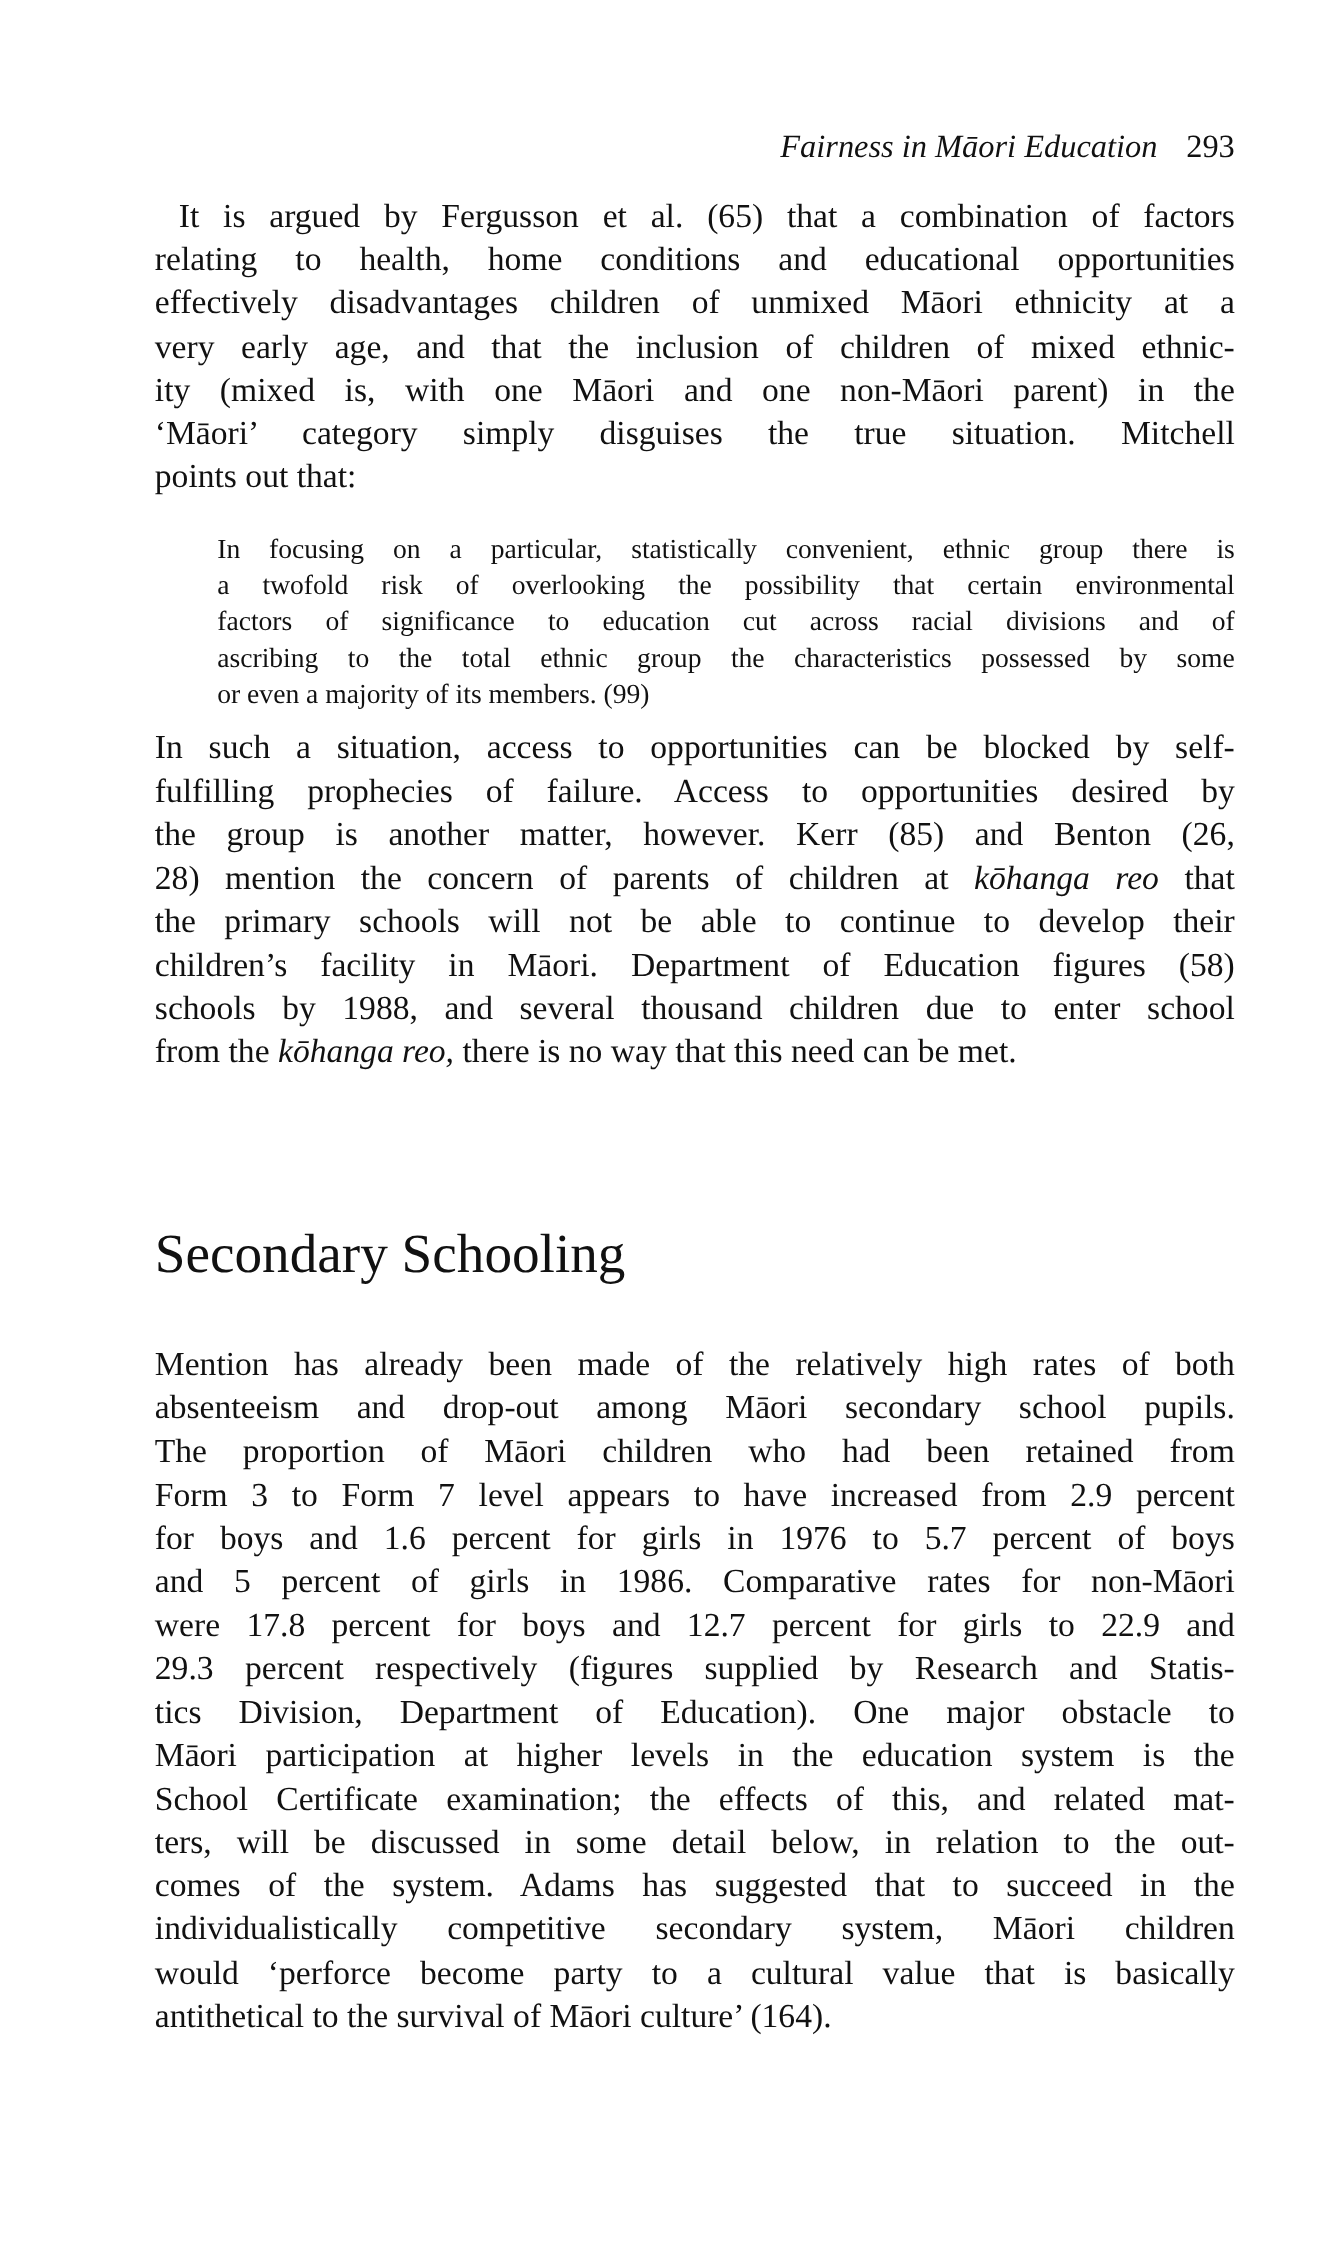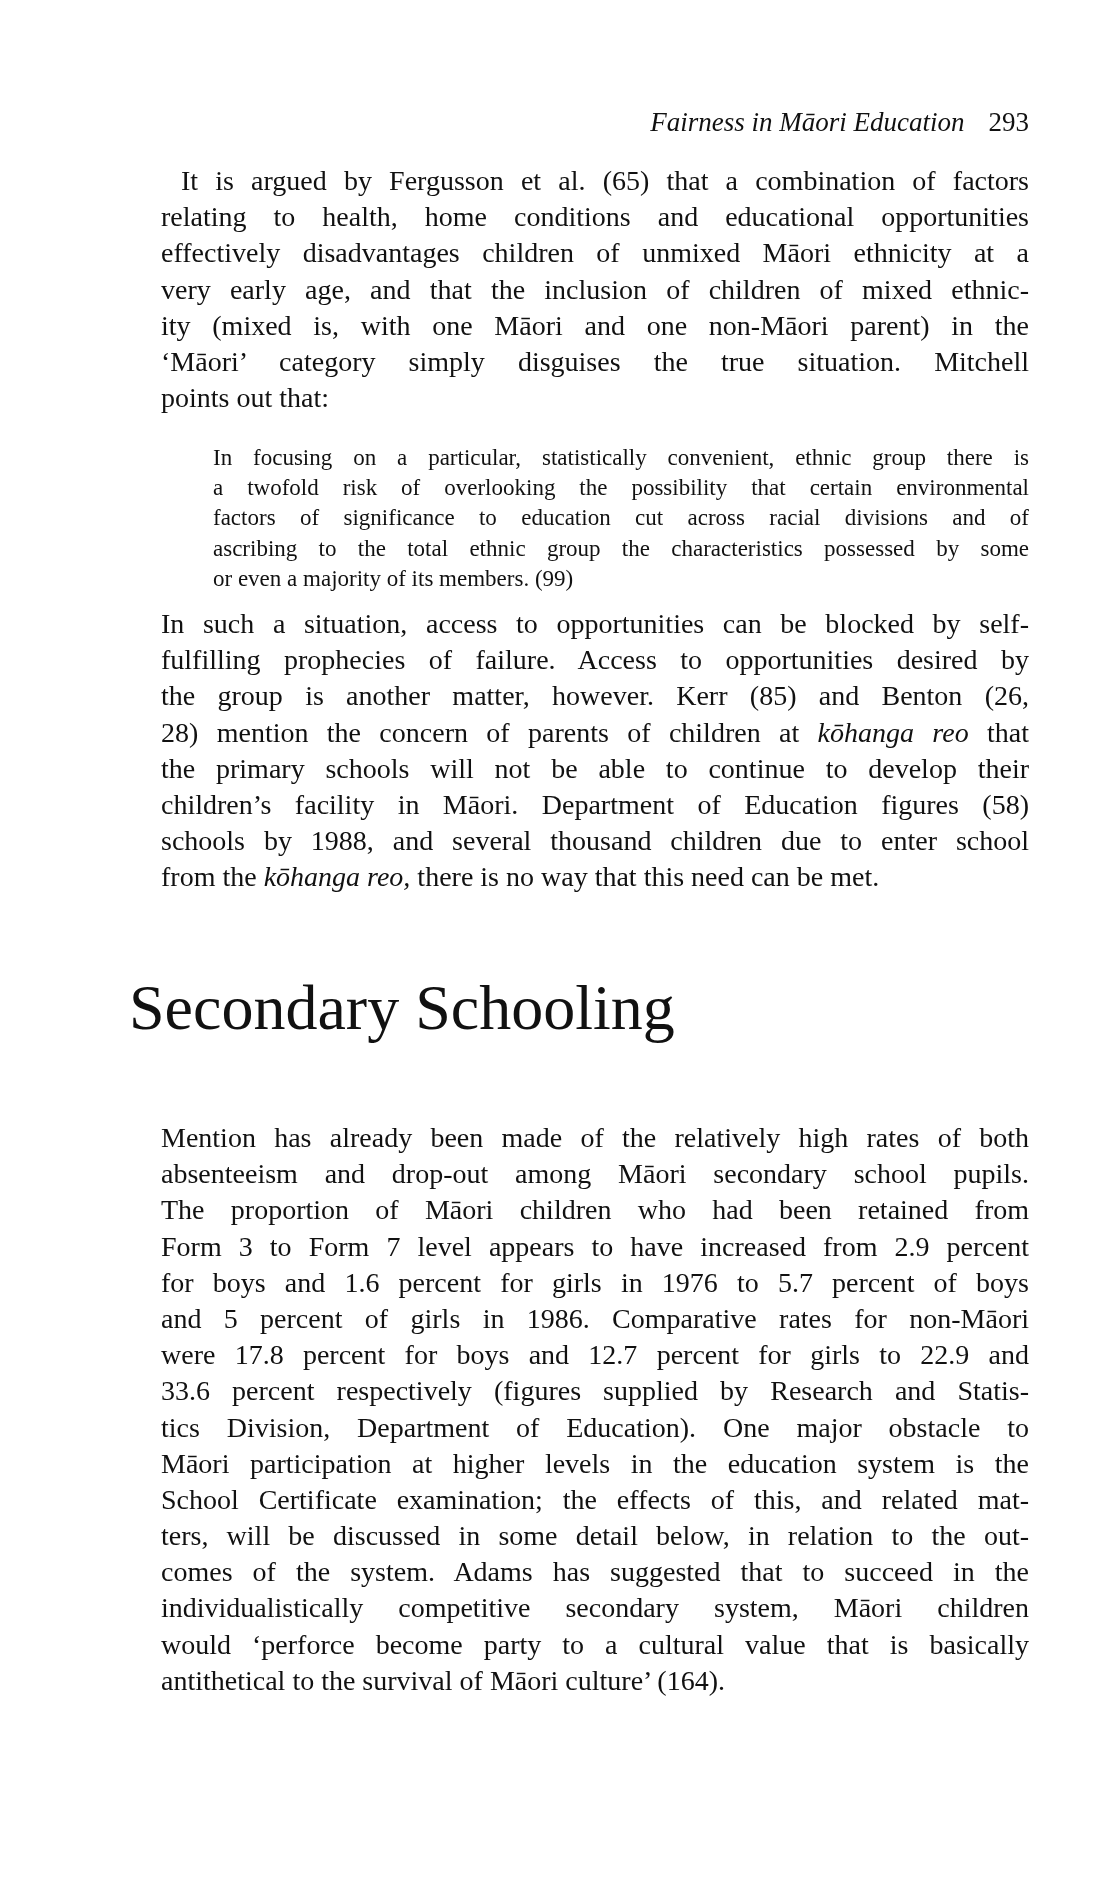--- a/index.html
+++ b/index.html
@@ -42,21 +42,20 @@
       font-size: 28px;
       line-height: 36.2px;
       text-align: justify;
     }
     .line {
       display: block;
       text-align: justify;
       text-align-last: justify;
       white-space: nowrap;
       height: 36.2px;
-      margin-left: 32px;
     }
     .line.last {
       text-align-last: left;
     }
     .p1 { top: 163px; }
     .indent-first { padding-left: 20px; }
     .blockquote {
       position: absolute;
       left: 52px;
       top: 443px;
@@ -64,22 +63,22 @@
       font-size: 23px;
       line-height: 30.2px;
     }
     .blockquote .line {
       height: 30.2px;
     }
     .p2 { top: 606px; }
     .heading {
       position: absolute;
       left: 0;
-      top: 978px;
-      font-size: 64px;
+      top: 1015px;
+      font-size: 46px;
       line-height: 60px;
       font-weight: normal;
       margin: 0;
       white-space: nowrap;
     }
     .p3 { top: 1120px; }
     em { font-style: italic; }
   </style>
 </head>
 <body>
@@ -122,21 +121,21 @@
   <h2 class="heading">Secondary Schooling</h2>
 
   <div class="body-text p3">
     <span class="line">Mention has already been made of the relatively high rates of both</span>
     <span class="line">absenteeism and drop-out among Māori secondary school pupils.</span>
     <span class="line">The proportion of Māori children who had been retained from</span>
     <span class="line">Form 3 to Form 7 level appears to have increased from 2.9 percent</span>
     <span class="line">for boys and 1.6 percent for girls in 1976 to 5.7 percent of boys</span>
     <span class="line">and 5 percent of girls in 1986. Comparative rates for non-Māori</span>
     <span class="line">were 17.8 percent for boys and 12.7 percent for girls to 22.9 and</span>
-    <span class="line">33.6 percent respectively (figures supplied by Research and Statis-</span>
+    <span class="line">29.3 percent respectively (figures supplied by Research and Statis-</span>
     <span class="line">tics Division, Department of Education). One major obstacle to</span>
     <span class="line">Māori participation at higher levels in the education system is the</span>
     <span class="line">School Certificate examination; the effects of this, and related mat-</span>
     <span class="line">ters, will be discussed in some detail below, in relation to the out-</span>
     <span class="line">comes of the system. Adams has suggested that to succeed in the</span>
     <span class="line">individualistically competitive secondary system, Māori children</span>
     <span class="line">would ‘perforce become party to a cultural value that is basically</span>
     <span class="line last">antithetical to the survival of Māori culture’ (164).</span>
   </div>
 

